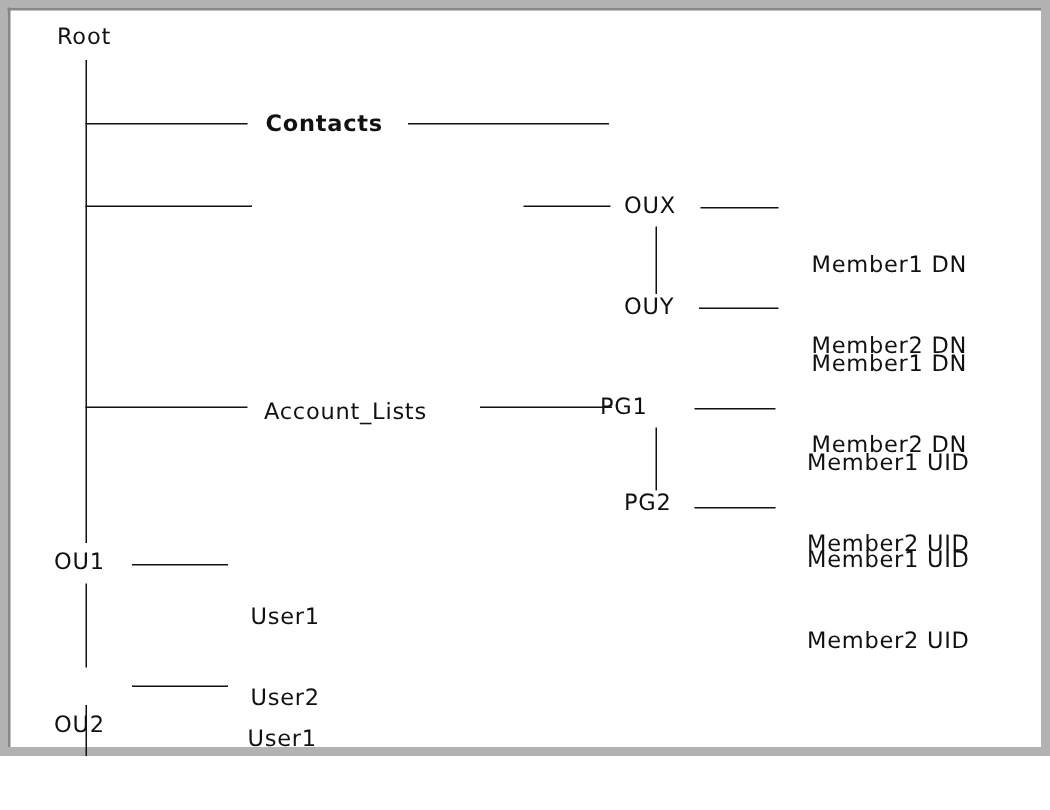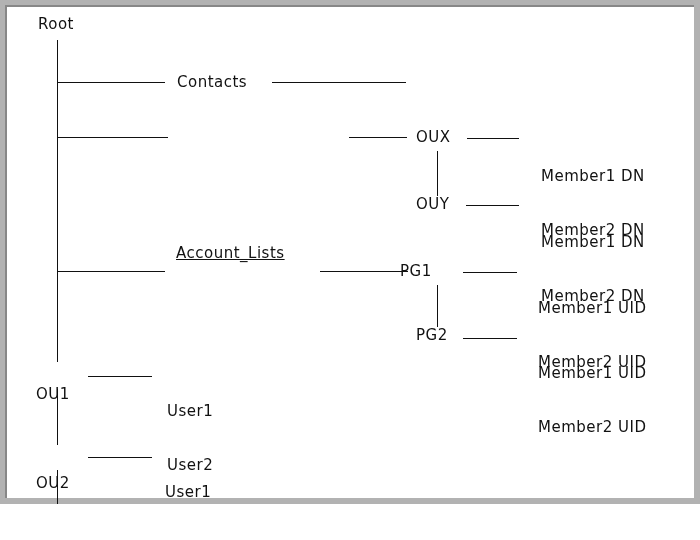--- a/index.html
+++ b/index.html
@@ -80,27 +80,27 @@
       <div class="hline" style="left:467px; top:138px; width:52px;"></div>
       <div class="hline" style="left:466px; top:205px; width:53px;"></div>
       <div class="hline" style="left:57px;  top:271px; width:108px;"></div>
       <div class="hline" style="left:320px; top:271px; width:88px;"></div>
       <div class="hline" style="left:463px; top:272px; width:54px;"></div>
       <div class="hline" style="left:463px; top:338px; width:54px;"></div>
       <div class="hline" style="left:88px;  top:376px; width:64px;"></div>
       <div class="hline" style="left:88px;  top:457px; width:64px;"></div>
 
       <div class="lbl" style="left:38px;  top:15px;">Root</div>
-      <div class="lbl" style="left:177px; top:73px;">Contacts</div>
+      <div class="lbl" style="left:177px; top:73px;font-weight:bold;">Contacts</div>
       <div class="lbl" style="left:416px; top:128px;">OUX</div>
       <div class="lbl" style="left:416px; top:195px;text-align:right;">OUY</div>
-      <div class="lbl" style="left:176px; top:244px;text-decoration:underline;">Account_Lists</div>
+      <div class="lbl" style="left:176px; top:265px;">Account_Lists</div>
       <div class="lbl" style="left:400px; top:262px;">PG1</div>
       <div class="lbl" style="left:416px; top:326px;">PG2</div>
-      <div class="lbl" style="left:36px;  top:365px;margin-top:20px;">OU1</div>
+      <div class="lbl" style="left:36px;  top:365px;">OU1</div>
       <div class="lbl" style="left:36px;  top:446px;margin-top:28px;">OU2</div>
 
       <div class="memblock" style="left:541px; top:131px;">
         <div>Member1 DN</div>
         <div>Member2 DN</div>
       </div>
       <div class="memblock" style="left:541px; top:197px;">
         <div>Member1 DN</div>
         <div>Member2 DN</div>
       </div>

